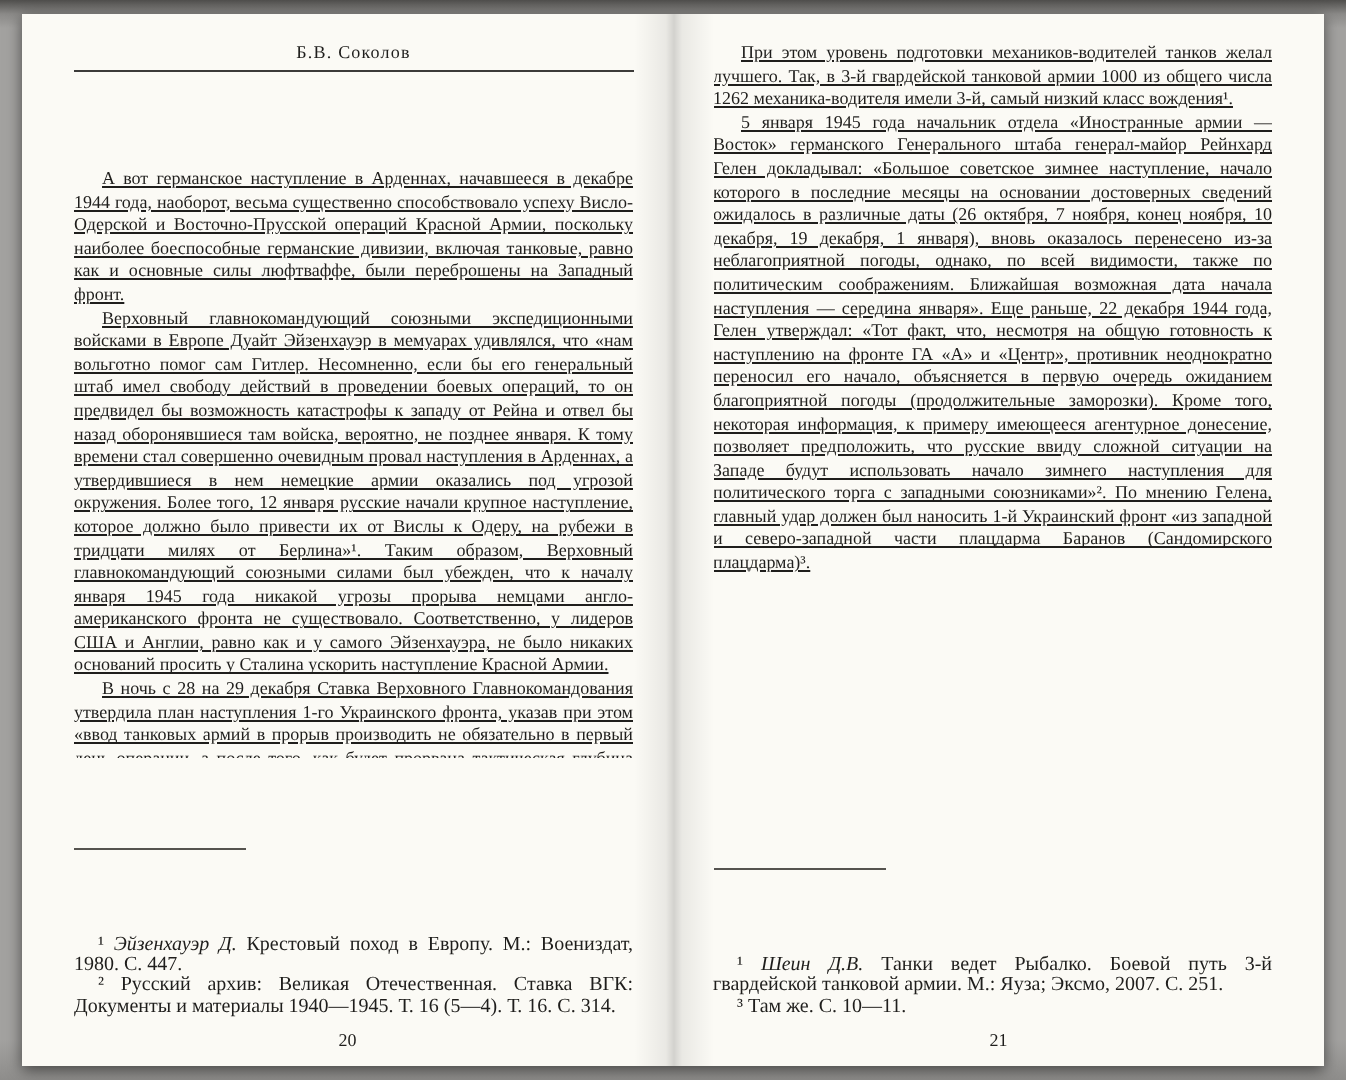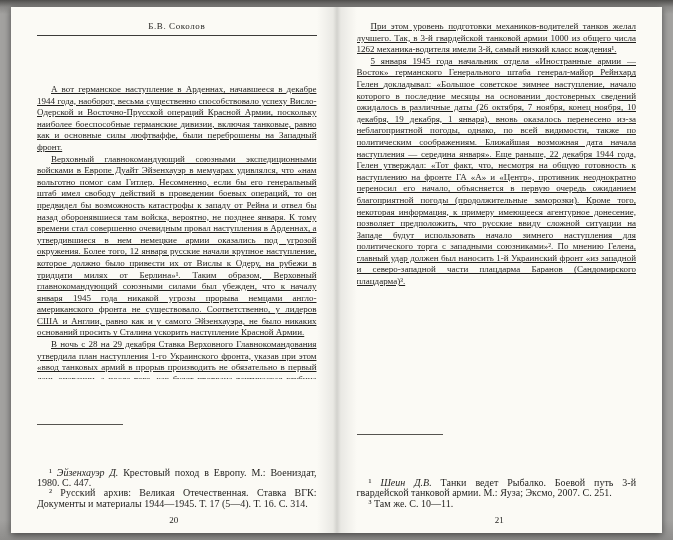--- a/index.html
+++ b/index.html
@@ -63,21 +63,21 @@
   <div class="page left">
     <div class="running-header">Б.В. Соколов</div>
     <div class="page-body">
       <p>А вот германское наступление в Арденнах, начавшееся в декабре 1944 года, наоборот, весьма существенно способствовало успеху Висло-Одерской и Восточно-Прусской операций Красной Армии, поскольку наиболее боеспособные германские дивизии, включая танковые, равно как и основные силы люфтваффе, были переброшены на Западный фронт.</p>
       <p>Верховный главнокомандующий союзными экспедиционными войсками в Европе Дуайт Эйзенхауэр в мемуарах удивлялся, что «нам вольготно помог сам Гитлер. Несомненно, если бы его генеральный штаб имел свободу действий в проведении боевых операций, то он предвидел бы возможность катастрофы к западу от Рейна и отвел бы назад оборонявшиеся там войска, вероятно, не позднее января. К тому времени стал совершенно очевидным провал наступления в Арденнах, а утвердившиеся в нем немецкие армии оказались под угрозой окружения. Более того, 12 января русские начали крупное наступление, которое должно было привести их от Вислы к Одеру, на рубежи в тридцати милях от Берлина»¹. Таким образом, Верховный главнокомандующий союзными силами был убежден, что к началу января 1945 года никакой угрозы прорыва немцами англо-американского фронта не существовало. Соответственно, у лидеров США и Англии, равно как и у самого Эйзенхауэра, не было никаких оснований просить у Сталина ускорить наступление Красной Армии.</p>
       <p>В ночь с 28 на 29 декабря Ставка Верховного Главнокомандования утвердила план наступления 1-го Украинского фронта, указав при этом «ввод танковых армий в прорыв производить не обязательно в первый день операции, а после того, как будет прорвана тактическая глубина обороны противника, получив предварительно разрешение Ставки на ввод армий в прорыв»².</p>
     </div>
     <hr class="footnote-rule">
     <div class="footnotes">
       <p><span>¹</span> <i>Эйзенхауэр Д.</i> <span>Крестовый поход в Европу. М.: Воениздат, 1980. С. 447.</span></p>
-      <p><span>²</span> <i></i> <span>Русский архив: Великая Отечественная. Ставка ВГК: Документы и материалы 1944—1945. Т. 17 (5—4). Т. 16. С. 314.</span></p>
+      <p><span>²</span> <i></i> <span>Русский архив: Великая Отечественная. Ставка ВГК: Документы и материалы 1940—1945. Т. 16 (5—4). Т. 16. С. 314.</span></p>
     </div>
     <div class="page-number">20</div>
   </div>
 
   <div class="page right">
     <div class="page-body">
       <p>При этом уровень подготовки механиков-водителей танков желал лучшего. Так, в 3-й гвардейской танковой армии 1000 из общего числа 1262 механика-водителя имели 3-й, самый низкий класс вождения¹.</p>
       <p>5 января 1945 года начальник отдела «Иностранные армии — Восток» германского Генерального штаба генерал-майор Рейнхард Гелен докладывал: «Большое советское зимнее наступление, начало которого в последние месяцы на основании достоверных сведений ожидалось в различные даты (26 октября, 7 ноября, конец ноября, 10 декабря, 19 декабря, 1 января), вновь оказалось перенесено из-за неблагоприятной погоды, однако, по всей видимости, также по политическим соображениям. Ближайшая возможная дата начала наступления — середина января». Еще раньше, 22 декабря 1944 года, Гелен утверждал: «Тот факт, что, несмотря на общую готовность к наступлению на фронте ГА «А» и «Центр», противник неоднократно переносил его начало, объясняется в первую очередь ожиданием благоприятной погоды (продолжительные заморозки). Кроме того, некоторая информация, к примеру имеющееся агентурное донесение, позволяет предположить, что русские ввиду сложной ситуации на Западе будут использовать начало зимнего наступления для политического торга с западными союзниками»². По мнению Гелена, главный удар должен был наносить 1-й Украинский фронт «из западной и северо-западной части плацдарма Баранов (Сандомирского плацдарма)³.</p>
     </div>
     <hr class="footnote-rule">

